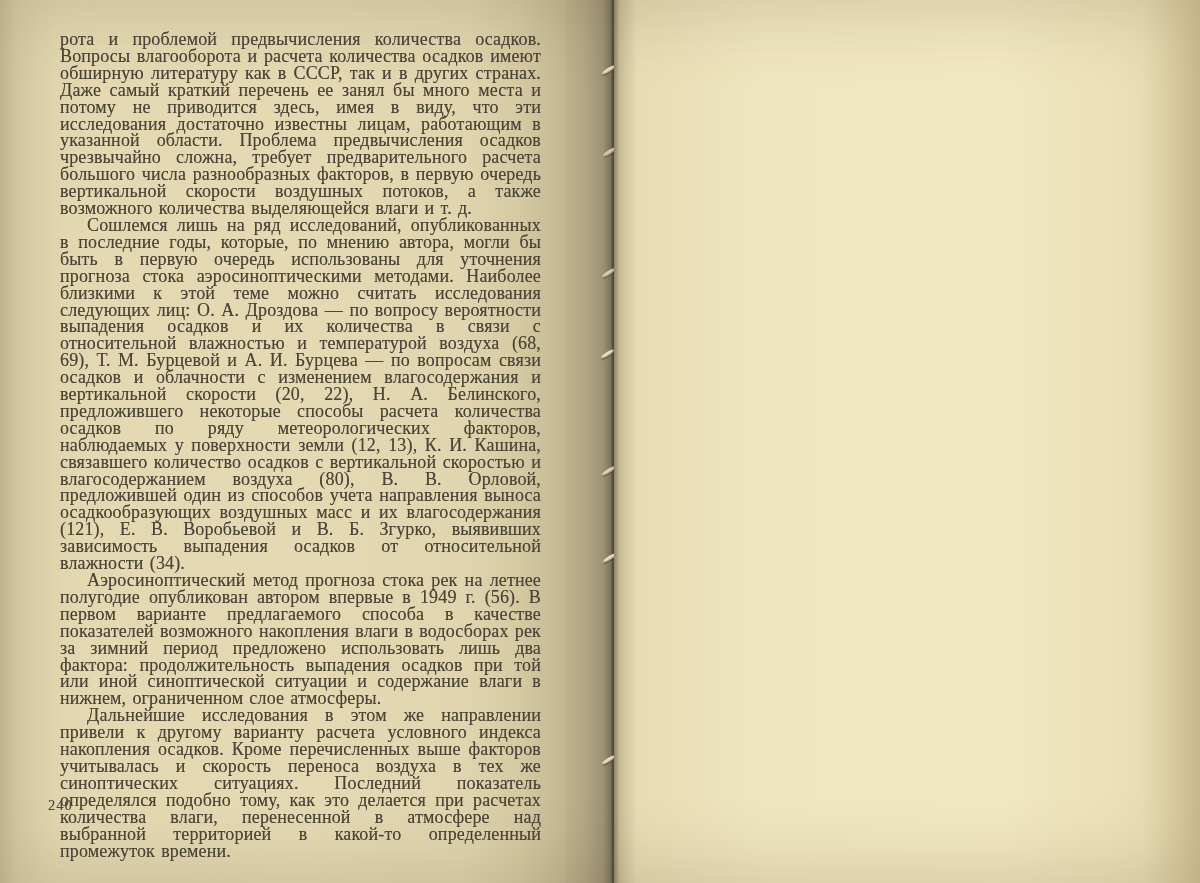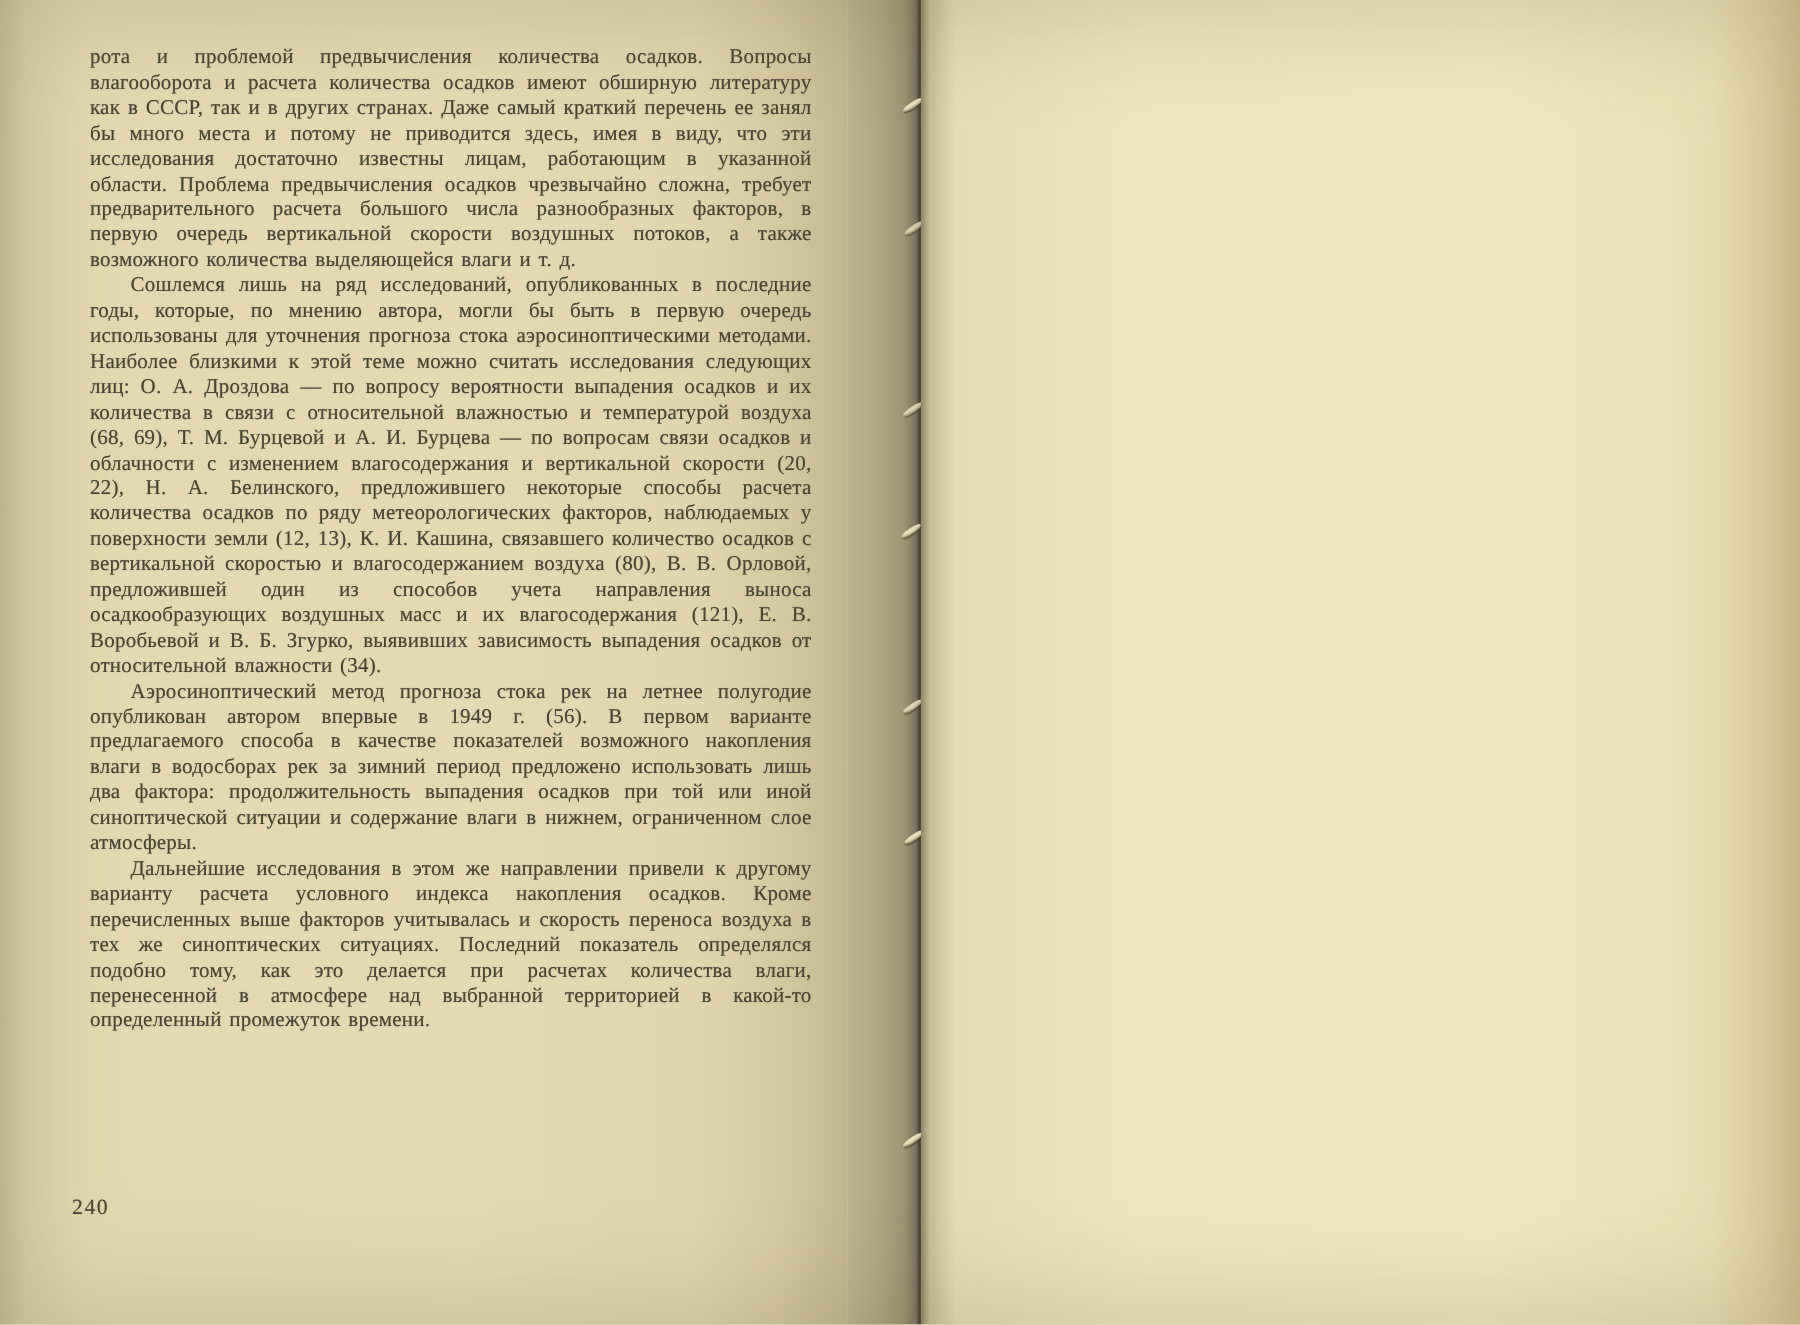--- a/index.html
+++ b/index.html
@@ -55,21 +55,21 @@
     background: #e9dfbc;
     border-radius: 50% 40% 50% 40%;
     transform: rotate(-32deg);
     box-shadow: 0 1px 1px rgba(55, 47, 30, 0.65), inset 0 -1px 1px rgba(90,78,50,0.5);
   }
 
   
   .text-col {
     position: absolute;
     text-align: justify;
-    font-size: 14px;
+    font-size: 18px;
     line-height: 16.9px;
     letter-spacing: 0.15px;
     word-spacing: 1.5px;
     text-shadow: 0 0 0.6px rgba(74, 67, 55, 0.55);
   }
   .text-col-left  { left: 60px;  top: 31px; width: 481px; }
 
   .text-col p {
     margin: 0;
     text-indent: 27px;

